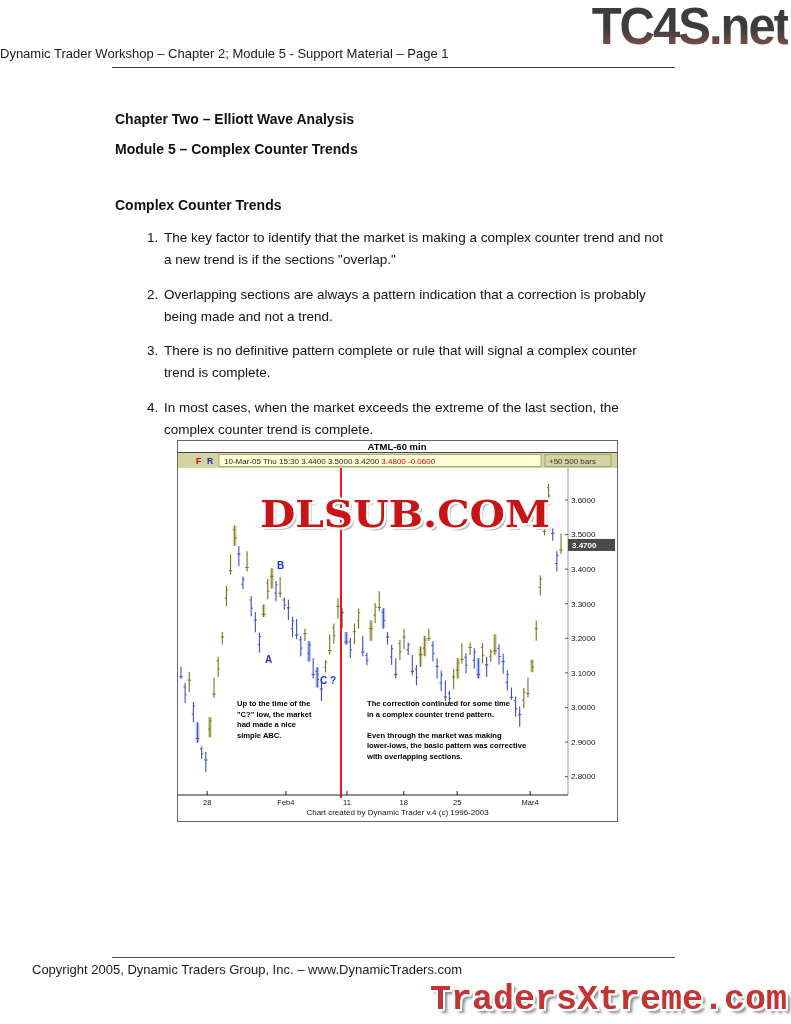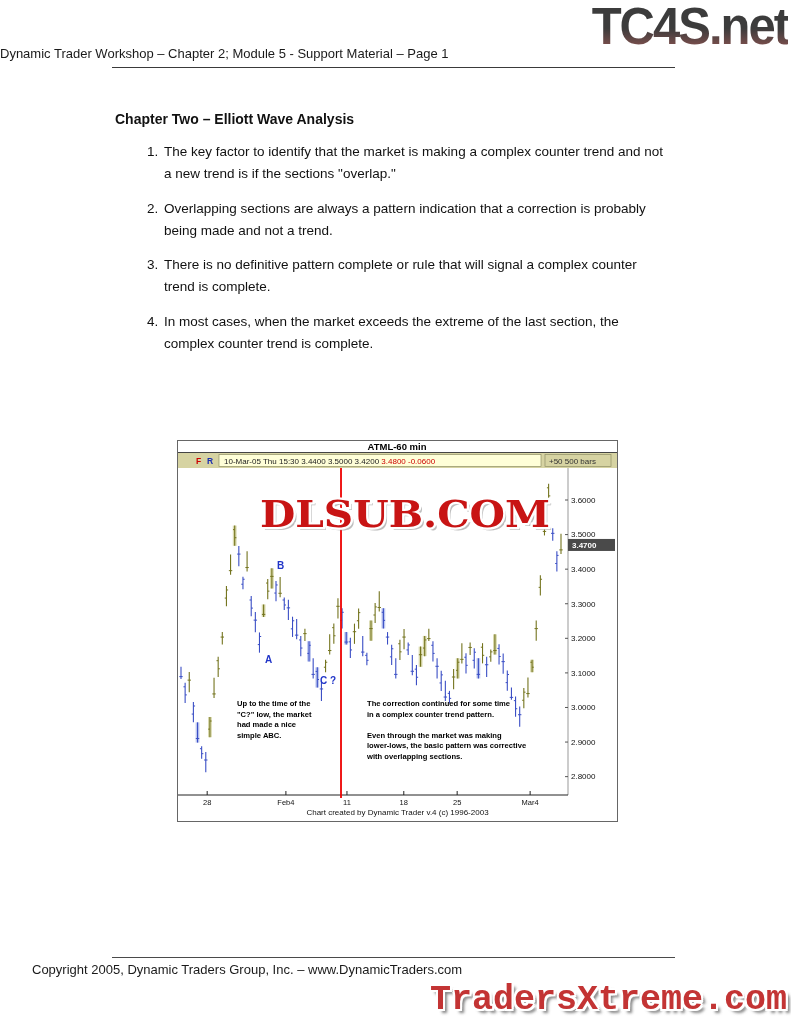--- a/index.html
+++ b/index.html
@@ -42,20 +42,22 @@
 </head>
 <body>
 
 <div class="tc4s-logo">TC4S.net</div>
 
 <div class="page-header">Dynamic Trader Workshop – Chapter 2; Module 5 - Support Material – Page 1</div>
 <hr class="rule rule-top">
 
 <div class="content">
   <p class="h-bold">Chapter Two  – Elliott Wave Analysis</p>
+  <p class="h-bold">Module 5 – Complex Counter Trends</p>
+  <p class="h-bold gap">Complex Counter Trends</p>
   <ol class="points">
     <li>The key factor to identify that the market is making a complex counter trend and not a new trend is if the sections "overlap."</li>
     <li>Overlapping sections are always a pattern indication that a correction is probably being made and not a trend.</li>
     <li>There is no definitive pattern complete or rule that will signal a complex counter trend is complete.</li>
     <li>In most cases, when the market exceeds the extreme of the last section, the complex counter trend is complete.</li>
   </ol>
 </div>
 
 <div class="chart-wrap" id="chart"><svg width="441" height="382" viewBox="0 0 441 382">
       <rect x="0.5" y="0.5" width="440" height="381" fill="#ffffff" stroke="#666" stroke-width="1"></rect>

